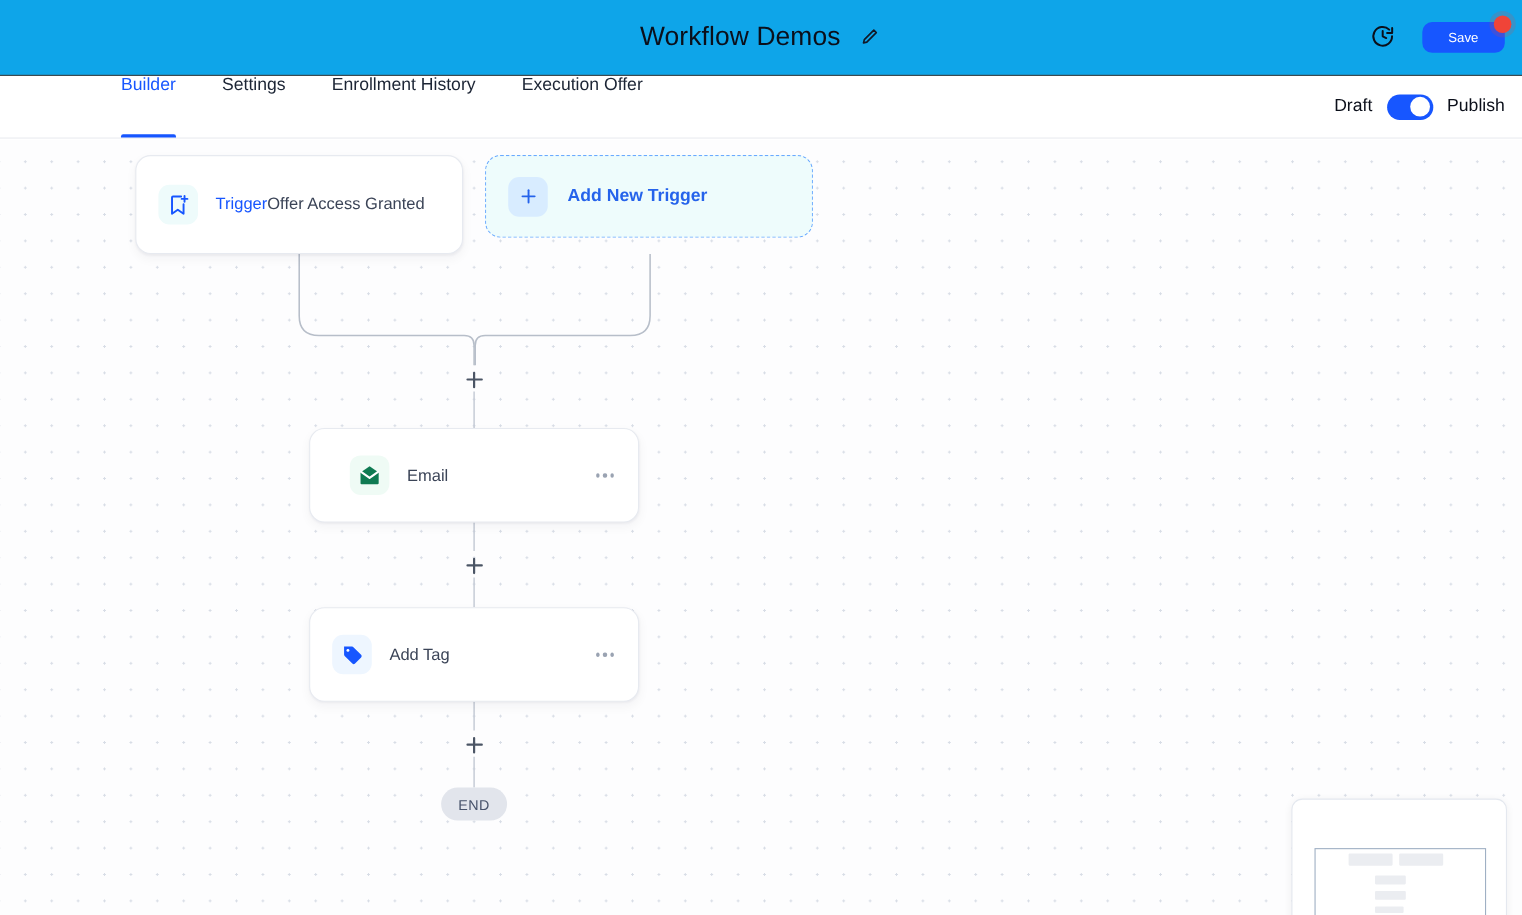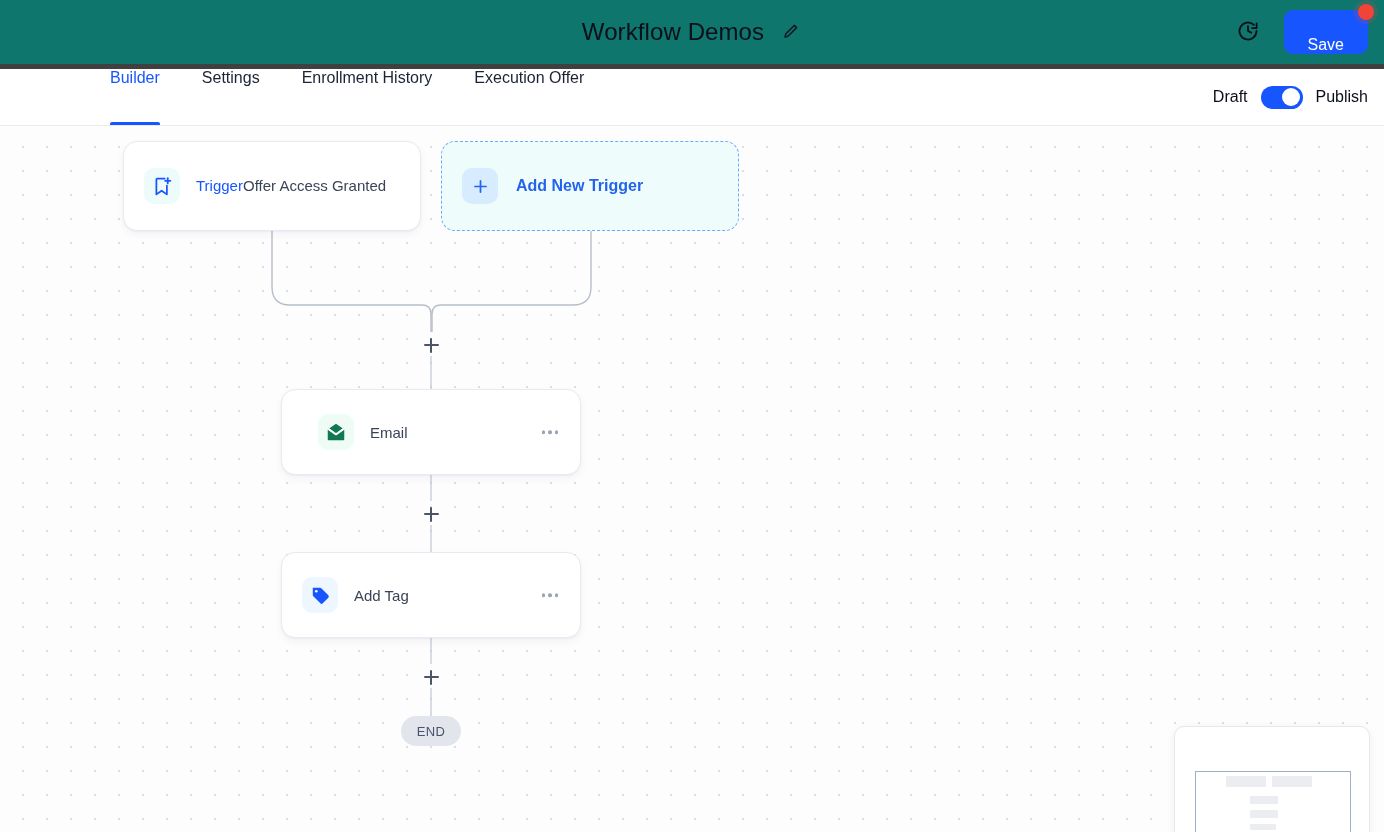--- a/index.html
+++ b/index.html
@@ -8,23 +8,23 @@
     font-family: "Liberation Sans", sans-serif;
     background: #ffffff;
     overflow: hidden;
   }
   #app { position: relative; width: 1384px; height: 832px; }
 
   
   .topbar {
     position: relative;
     height: 69px;
-    border-bottom: 5px solid #404040;
+    border-bottom: 1px solid #404040;
     display: flex; align-items: center;
-    background: #0f766e;
+    background: #0ea5e9;
     z-index: 20;
   }
   .title-wrap {
     position: absolute; left: 0; right: 0; top: 0; bottom: 0;
     display: flex; align-items: center; justify-content: center;
     gap: 16px;
   }
   .wf-title {
     font-size: 24px; color: #0b0f1a; font-weight: 400;
     letter-spacing: .1px;
@@ -37,24 +37,24 @@
     position: absolute; right: 16px; top: 0; bottom: 0;
     display: flex; align-items: center; gap: 22px;
   }
   .icon-btn {
     width: 28px; height: 28px; display: flex; align-items: center; justify-content: center;
     cursor: pointer; background: transparent; border: none;
   }
   .save-btn {
     position: relative;
     background: #1756ff; color: #fff;
-    font-size: 16px; font-weight: 400;
+    font-size: 12px; font-weight: 400;
     border: none; border-radius: 9px;
-    padding: 0 24px; height: 44px;
-    display: flex; align-items: flex-end; justify-content: center;
+    padding: 0 24px; height: 28px;
+    display: flex; align-items: center; justify-content: center;
     cursor: pointer;
   }
   .save-dot {
     position: absolute; top: -6px; right: -6px;
     width: 16px; height: 16px; border-radius: 50%;
     background: #f04438;
     box-shadow: 0 0 0 4px rgba(240,68,56,.18);
   }
 
   
@@ -137,21 +137,21 @@
   .dots-btn {
     position: absolute; right: 16px; top: 50%; transform: translateY(-50%);
     display: flex; gap: 3px; cursor: pointer; padding: 6px; background: none; border: none;
   }
   .dots-btn i { width: 3.5px; height: 3.5px; border-radius: 50%; background: #9aa3b2; display: block; }
 
   
   #node-trigger { left: 123px; top: 14px; width: 298px; height: 90px; padding-left: 20px; gap: 16px; }
   
   #node-add-trigger {
-    left: 441px; top: 14px; width: 298px; height: 90px; padding-left: 20px; gap: 18px;
+    left: 441px; top: 14px; width: 298px; height: 75px; padding-left: 20px; gap: 18px;
     background: #eefcfc;
     border: 1.5px dashed #6aaaff;
     box-shadow: none;
   }
   #node-add-trigger .node-label { color: #2563eb; font-weight: bold; font-size: 16px; }
   
   #node-email { left: 281px; top: 262px; width: 300px; height: 86px; padding-left: 36px; gap: 16px; }
   
   #node-tag { left: 281px; top: 425px; width: 300px; height: 86px; padding-left: 20px; gap: 16px; }
 

